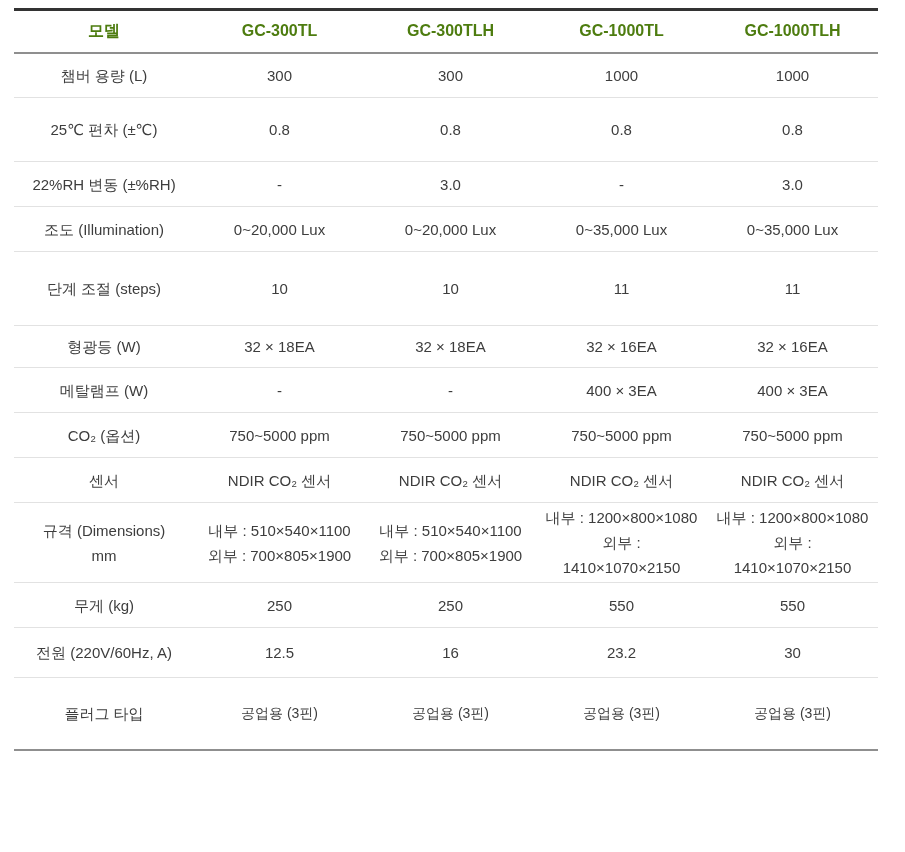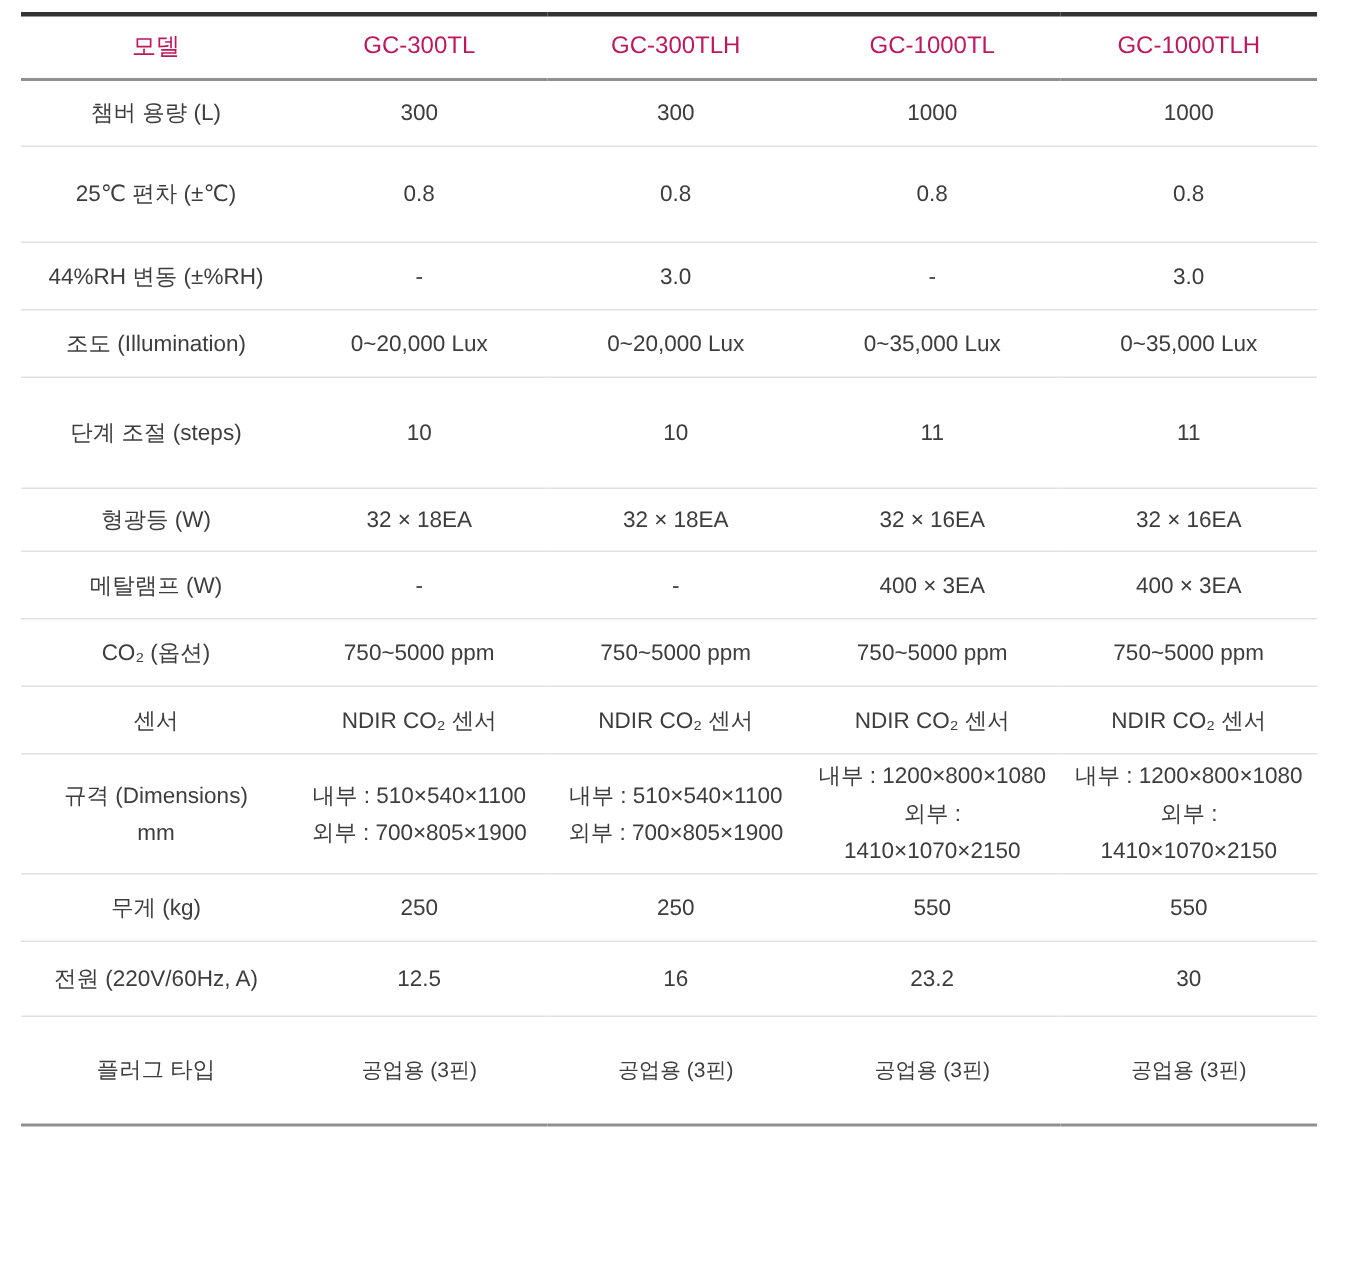--- a/index.html
+++ b/index.html
@@ -31,22 +31,22 @@
   th, td {
     text-align: center;
     vertical-align: middle;
     white-space: pre-line;
     padding: 2px 6px;
     overflow: hidden;
   }
   thead th {
     height: 43px;
     font-size: 16px;
-    font-weight: 400;
-    color: #be185d;
+    font-weight: 700;
+    color: #4d7c0f;
     border-bottom: 2px solid var(--border-header);
   }
   tbody td {
     height: 45px;
     font-size: 15px;
     line-height: 25px;
     font-weight: 400;
     border-bottom: 1px solid var(--row-divider);
   }
   tbody tr:last-child td { border-bottom: none; }
@@ -88,21 +88,21 @@
         <td>1000</td>
       </tr>
       <tr>
         <td>25℃ 편차 (±℃)</td>
         <td>0.8</td>
         <td>0.8</td>
         <td>0.8</td>
         <td>0.8</td>
       </tr>
       <tr>
-        <td>44%RH 변동 (±%RH)</td>
+        <td>22%RH 변동 (±%RH)</td>
         <td>-</td>
         <td>3.0</td>
         <td>-</td>
         <td>3.0</td>
       </tr>
       <tr>
         <td>조도 (Illumination)</td>
         <td>0~20,000 Lux</td>
         <td>0~20,000 Lux</td>
         <td>0~35,000 Lux</td>

